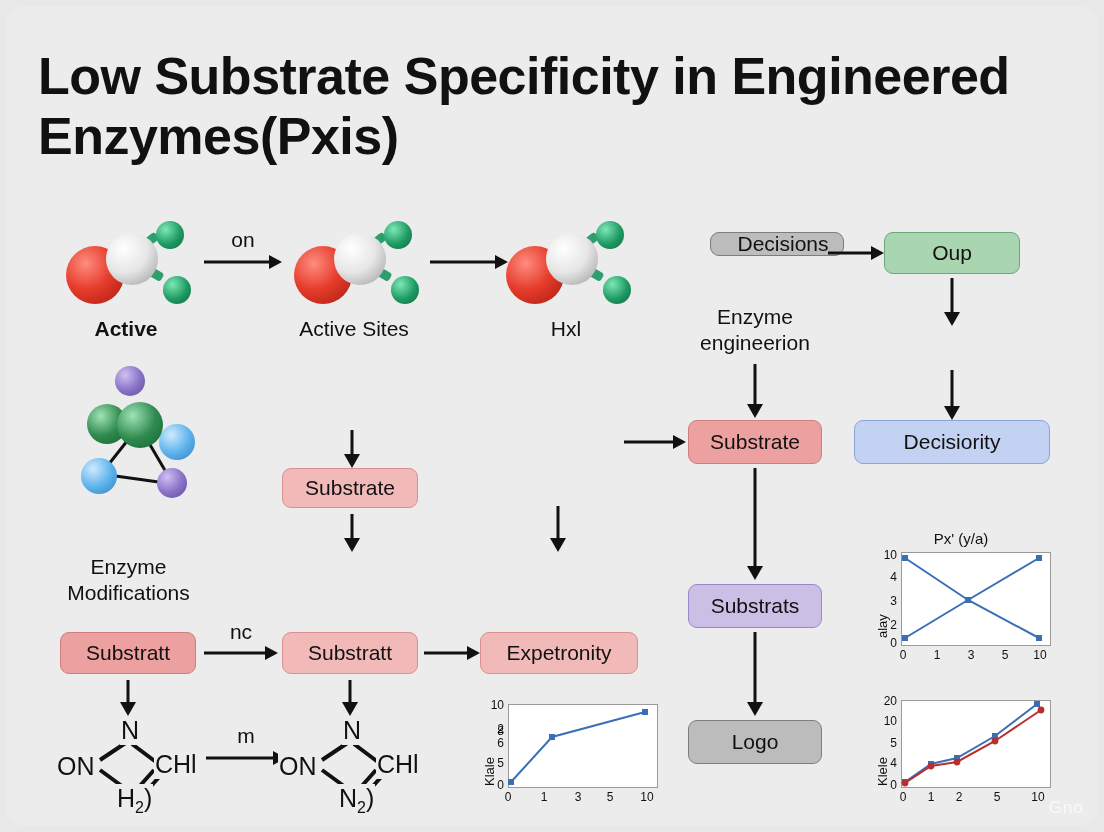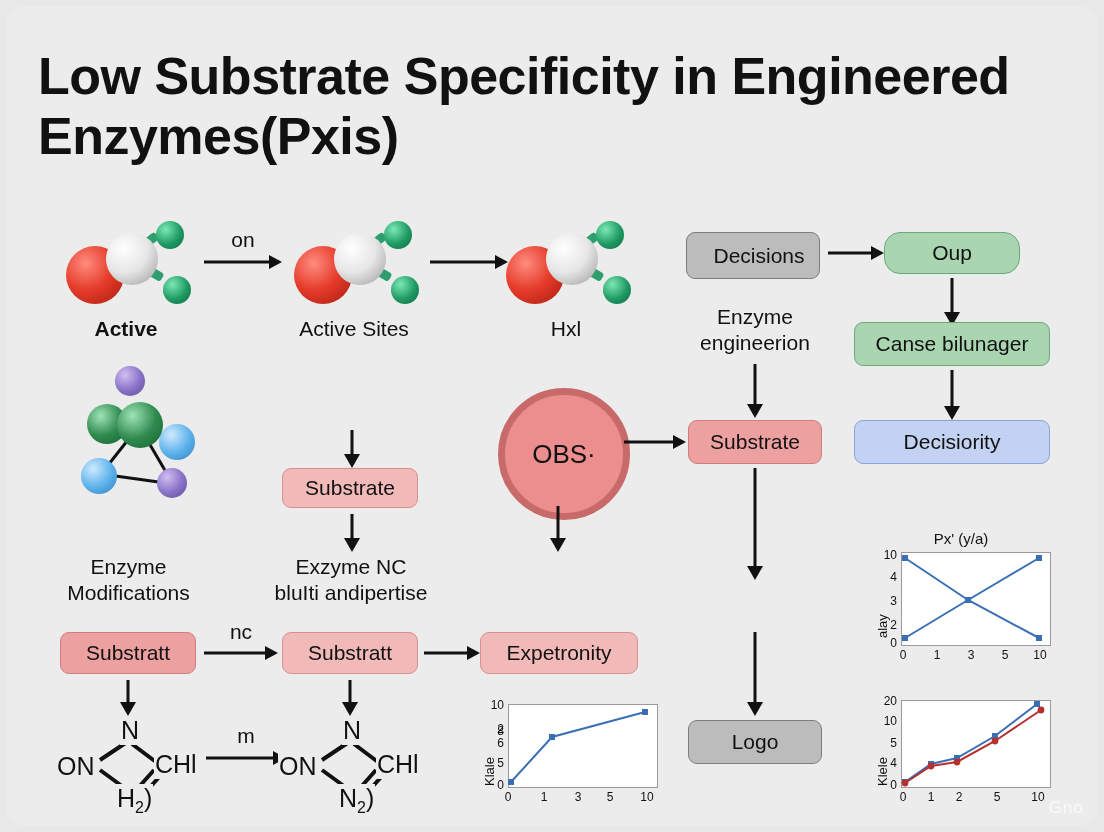--- a/index.html
+++ b/index.html
@@ -162,26 +162,21 @@
 
   <div class="arrow-v" style="left:337px;top:424px;width:18px;height:38px;">
     <div class="shaft" style="height:26px;"></div>
       <div class="head"></div>
   </div>
   <div class="box pink" style="left:276px;top:462px;width:136px;height:40px;">Substrate</div>
   <div class="arrow-v" style="left:337px;top:508px;width:18px;height:38px;">
     <div class="shaft" style="height:26px;"></div>
       <div class="head"></div>
   </div>
-  <div class="mlabel" style="left:240px;top:548px;width:210px;">
-    <span>Exzyme NC</span><br>
-    <span>bluIti andipertise</span>
-  </div>
-
-  <div class="circle" style="left:492px;top:382px;width:118px;height:118px;">OBS·</div>
+
   <div class="arrow-h" style="left:618px;top:428px;width:62px;height:16px;">
     <div class="shaft" style="width:50px;"></div>
       <div class="head"></div>
   </div>
   <div class="arrow-v" style="left:543px;top:500px;width:18px;height:46px;">
     <div class="shaft" style="height:32px;"></div>
       <div class="head"></div>
   </div>
 
   <div class="box red" style="left:54px;top:626px;width:136px;height:42px;">Substratt</div>
@@ -236,53 +231,53 @@
       <line x1="90" y1="86" x2="106" y2="68" stroke="#111" stroke-width="4"></line>
     </svg>
     <div class="at" style="left:66px;top:8px;">N</div>
     <div class="at" style="left:2px;top:44px;">ON</div>
     <div class="at" style="left:100px;top:42px;">CHl</div>
     <div class="at" style="left:62px;top:76px;">
       <span>N</span><span class="sub">2</span><span>)</span>
     </div>
   </div>
 
-  <div class="box gray" style="left:680px;top:226px;width:134px;height:47px;padding-left:20px;">Decisions</div>
+  <div class="box gray" style="left:704px;top:226px;width:134px;height:24px;padding-left:20px;">Decisions</div>
   <div class="arrow-h" style="left:822px;top:239px;width:56px;height:16px;">
     <div class="shaft" style="width:44px;"></div>
       <div class="head"></div>
   </div>
-  <div class="box green" style="left:878px;top:226px;width:136px;height:42px;border-radius:16px;">Oup</div>
+  <div class="box green" style="left:878px;top:226px;width:136px;height:42px;">Oup</div>
 
   <div class="mlabel" style="left:660px;top:298px;width:178px;">
     <span>Enzyme</span><br>
     <span>engineerion</span>
   </div>
   <div class="arrow-v" style="left:740px;top:358px;width:18px;height:54px;">
     <div class="shaft" style="height:40px;"></div>
       <div class="head"></div>
   </div>
 
   <div class="arrow-v" style="left:937px;top:272px;width:18px;height:48px;">
     <div class="shaft" style="height:34px;"></div>
       <div class="head"></div>
   </div>
-  <div class="box green" style="left:848px;top:316px;width:196px;height:44px;">Canse bilunager</div>
   <div class="arrow-v" style="left:937px;top:364px;width:18px;height:50px;">
     <div class="shaft" style="height:36px;"></div>
       <div class="head"></div>
   </div>
 
   <div class="box red" style="left:682px;top:414px;width:134px;height:44px;">Substrate</div>
   <div class="box blue" style="left:848px;top:414px;width:196px;height:44px;">Decisiority</div>
 
   <div class="arrow-v" style="left:740px;top:462px;width:18px;height:112px;">
     <div class="shaft" style="height:98px;"></div>
       <div class="head"></div>
   </div>
+  <div class="box purple" style="left:682px;top:578px;width:134px;height:44px;">Substrats</div>
   <div class="arrow-v" style="left:740px;top:626px;width:18px;height:84px;">
     <div class="shaft" style="height:70px;"></div>
       <div class="head"></div>
   </div>
   <div class="box gray" style="left:682px;top:714px;width:134px;height:44px;">Logo</div>
 
   <div class="plot" style="left:462px;top:688px;width:200px;height:120px;">
     <div class="ylab" style="left:14px;top:92px;">Klale</div>
     <div class="frame" style="left:40px;top:10px;width:148px;height:82px;"></div>
     <svg width="200" height="120" style="position:absolute;left:0;top:0;">

